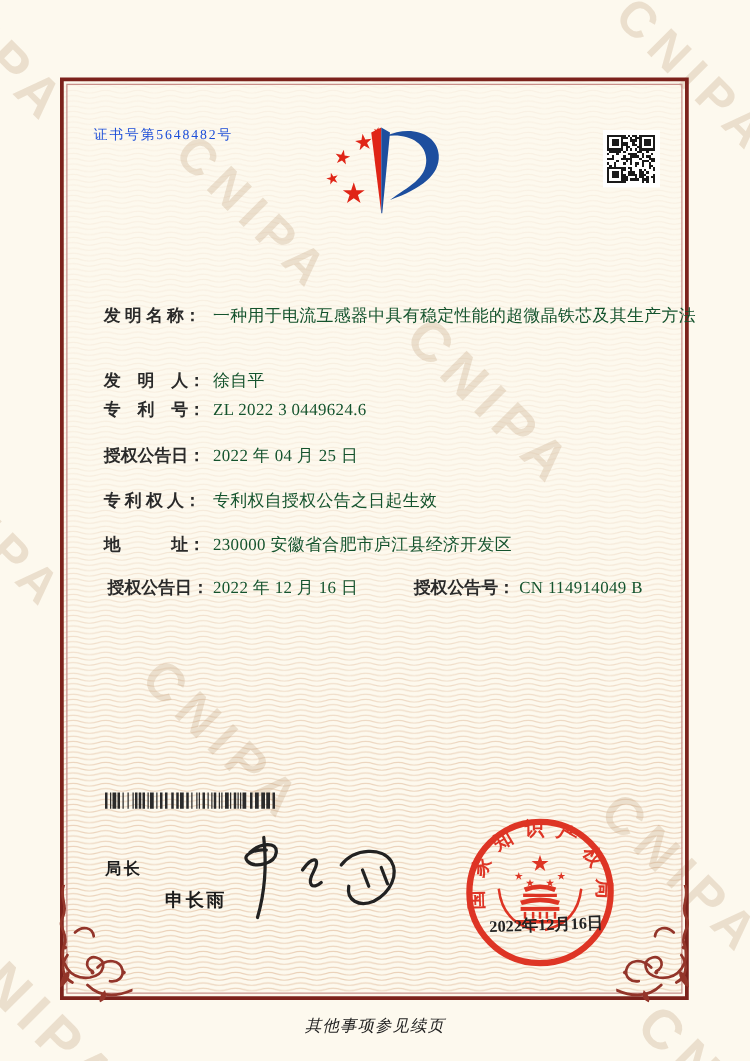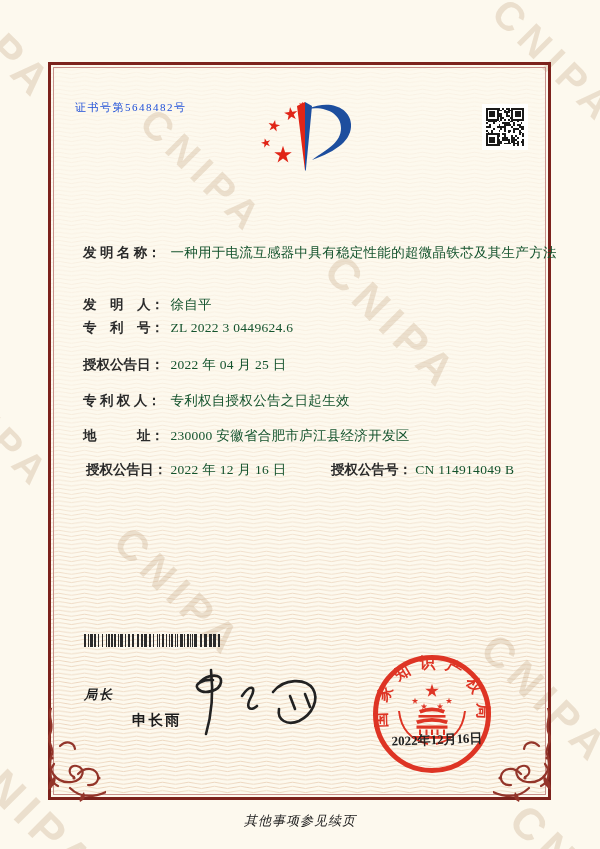--- a/index.html
+++ b/index.html
@@ -49,21 +49,21 @@
   .body-text{position:absolute;left:75px;top:488px;width:450px;z-index:3;}
   .body-text p{margin:0;font-size:12.8px;line-height:21.5px;color:#333;
                font-style:italic;text-align:justify;text-indent:2em;}
 
   .barcode{position:absolute;left:84px;top:634px;height:13px;z-index:3;display:flex;}
   .barcode i{display:block;height:100%;}
   .barcode i.bk{background:#2b2b2b;}
 
   .officer{position:absolute;left:84px;top:686px;z-index:3;
            font-family:"Liberation Sans",sans-serif;font-weight:700;color:#1c1c1c;}
-  .officer .ot{font-size:13px;letter-spacing:2px;font-style:italic;}
+  .officer .ot{font-size:13px;letter-spacing:2px;}
   .officer .on{font-size:14.5px;letter-spacing:2px;margin-top:7px;margin-left:48px;}
 
   .signature{position:absolute;left:178px;top:666px;z-index:3;}
 
   .seal{position:absolute;left:369px;top:651px;z-index:3;opacity:0.95;}
   .seal-date{position:absolute;left:371px;top:731px;width:132px;z-index:5;text-align:center;
              font-size:13px;font-weight:700;color:#222;transform:rotate(-2deg);white-space:nowrap;}
 
   .pageno{position:absolute;left:48px;width:500px;top:777px;z-index:3;text-align:center;
           font-size:11.5px;color:#333;letter-spacing:1px;}

